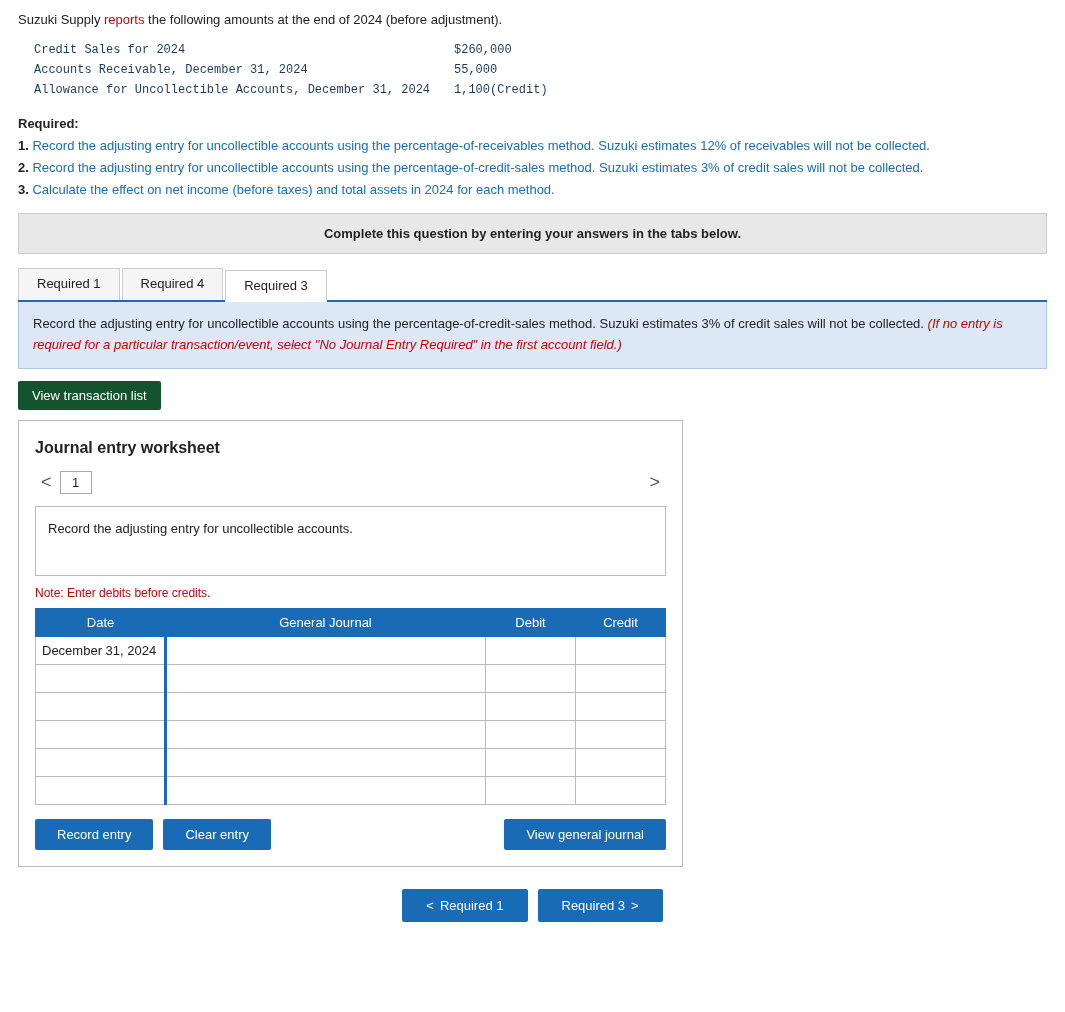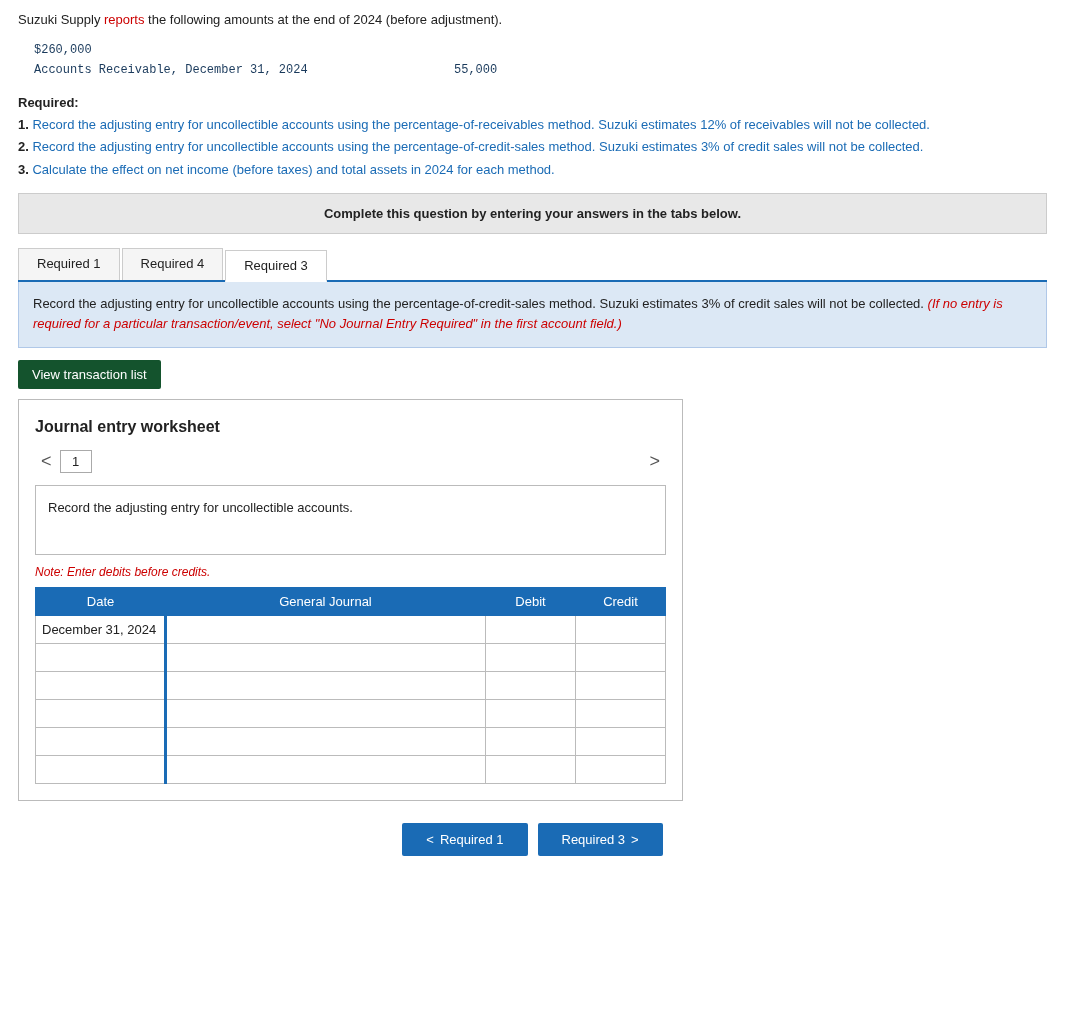--- a/index.html
+++ b/index.html
@@ -128,21 +128,20 @@
       margin-bottom: 10px;
       font-size: 13px;
       line-height: 1.5;
       color: #222;
       min-height: 70px;
     }
     .note-text {
       color: #c00;
       font-size: 12px;
       margin-bottom: 8px;
-      font-style: italic;
     }
     .journal-table {
       width: 100%;
       border-collapse: collapse;
       font-size: 13px;
     }
     .journal-table th {
       background: #1a6bb5;
       color: #fff;
       padding: 6px 8px;
@@ -226,25 +225,30 @@
 <body>
 
 
 
 <p class="intro-text">
   Suzuki Supply <span class="highlight">reports</span> the following amounts at the end of 2024 (before adjustment).
 </p>
 
 <div class="data-table">
   <div class="data-row">
+    <span class="data-label">Credit Sales for 2024</span>
     <span>$260,000</span>
   </div>
   <div class="data-row">
     <span class="data-label">Accounts Receivable, December 31, 2024</span>
     <span>55,000</span>
+  </div>
+  <div class="data-row">
+    <span class="data-label">Allowance for Uncollectible Accounts, December 31, 2024</span>
+    <span>1,100(Credit)</span>
   </div>
 </div>
 
 <div class="required-section">
   <span class="req-label">Required:</span><br>
   <span class="req-label">1.</span>
   <span class="blue-text"> Record the adjusting entry for uncollectible accounts using the percentage-of-receivables method. Suzuki estimates 12% of receivables will not be collected.</span><br>
   <span class="req-label">2.</span>
   <span class="blue-text"> Record the adjusting entry for uncollectible accounts using the percentage-of-credit-sales method. Suzuki estimates 3% of credit sales will not be collected.</span><br>
   <span class="req-label">3.</span>
@@ -326,20 +330,26 @@
       </tr>
       <tr>
         <td class="date-cell"></td>
         <td class="blue-left-border"><input type="text" style=""></td>
         <td><input type="text" style=""></td>
         <td><input type="text" style=""></td>
       </tr>
     </tbody>
   </table>
 
+  <div class="action-buttons-row">
+    <button class="action-btn">Record entry</button>
+    <button class="action-btn">Clear entry</button>
+    <div class="spacer-btn"></div>
+    <button class="action-btn">View general journal</button>
+  </div>
 </div>
 
 <div class="bottom-nav-row">
   <button class="bottom-nav-btn">
     <span class="arrow-left"></span>
     <span>Required 1</span>
   </button>
   <button class="bottom-nav-btn">
     <span>Required 3</span>
     <span class="arrow-right"></span>

